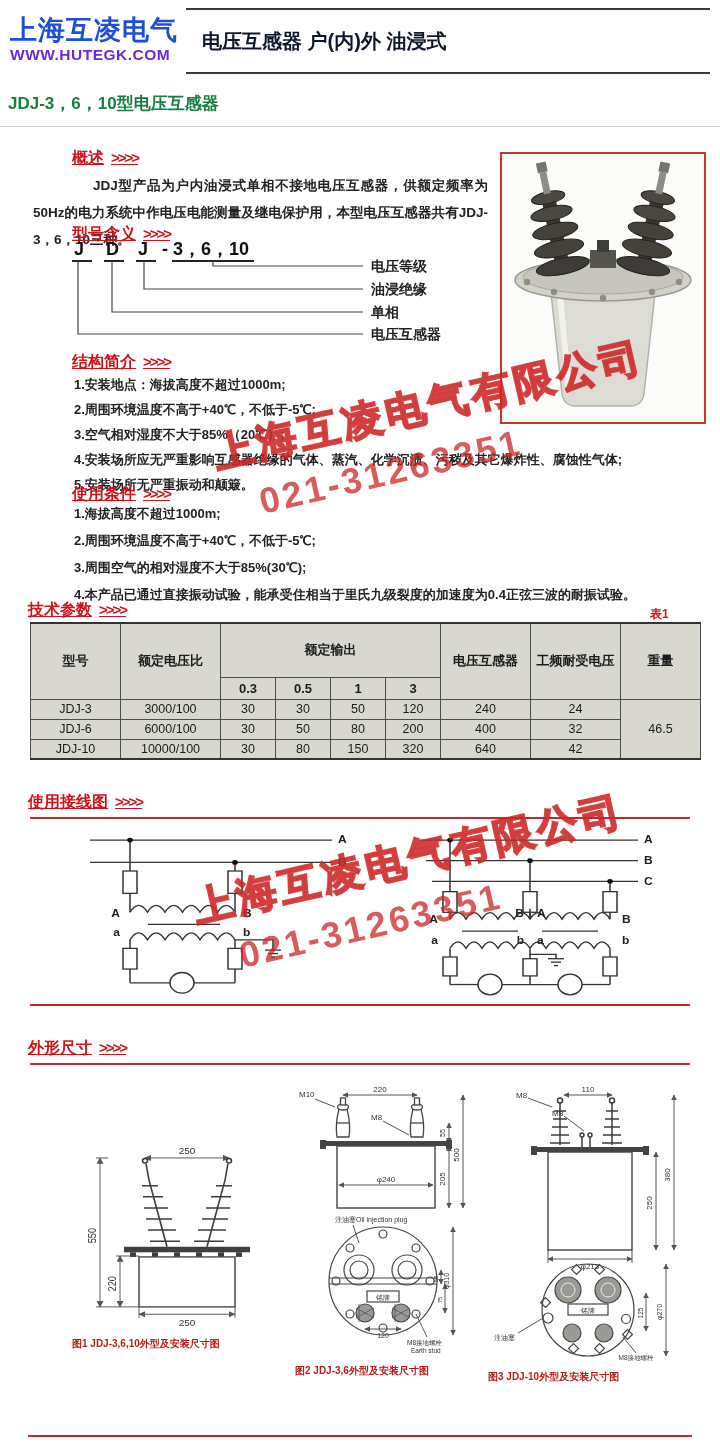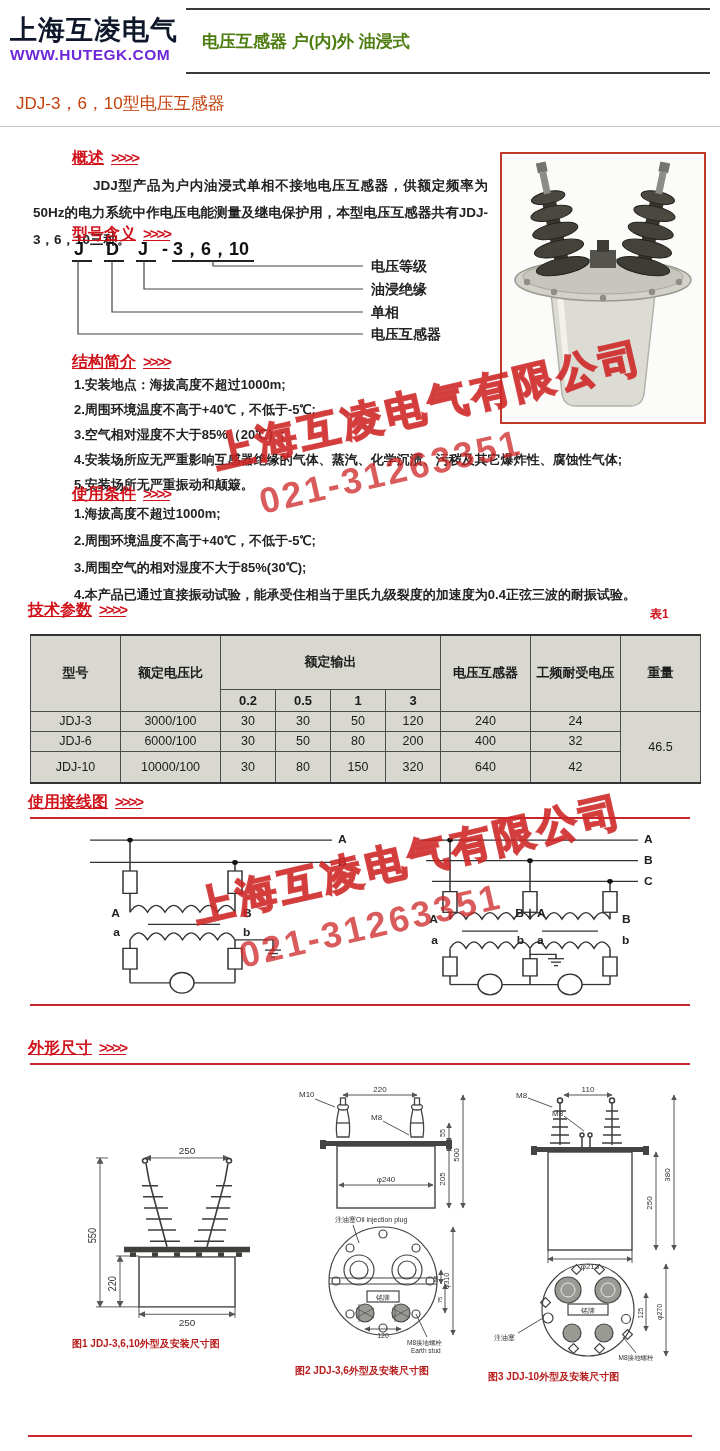--- a/index.html
+++ b/index.html
@@ -1,27 +1,27 @@
 <!DOCTYPE html>
 <html><head>
 <meta charset="utf-8">
 <style>
   * { margin:0; padding:0; box-sizing:border-box; }
   body { width:720px; height:1451px; position:relative; background:#fff;
          font-family:"Liberation Sans", sans-serif; color:#1c1c1c; overflow:hidden; }
   .abs { position:absolute; }
 
   
-  .logo-title { left:10px; top:12px; font-size:27px; font-weight:bold; color:#0f172a; letter-spacing:1px;text-align:right; }
+  .logo-title { left:10px; top:12px; font-size:27px; font-weight:bold; color:#1d4ed8; letter-spacing:1px;text-align:right; }
   .logo-site  { left:10px; top:46px; font-size:15.5px; font-weight:bold; color:#6d28d9; letter-spacing:.5px; }
   .title-bar  { left:186px; top:8px; width:524px; height:66px;
                 border-top:2px solid #3a3a3a; border-bottom:2px solid #3a3a3a;
                 display:flex; align-items:center; padding-left:16px;
-                font-size:17px; font-weight:bold; color:#4d7c0f; }
-  .product-title { left:16px; top:92px; font-size:17px; font-weight:normal; color:#c2410c; }
+                font-size:20px; font-weight:bold; color:#0f172a; }
+  .product-title { left:8px; top:92px; font-size:17px; font-weight:bold; color:#15803d; }
   .rule-gray { left:0; top:126px; width:720px; height:1px; background:#c9c9c9; }
 
   
   .sec-h { font-size:16px; font-weight:bold; color:#d0121b; white-space:nowrap;text-decoration:underline; }
   .chev  { font-weight:bold; letter-spacing:-2px; margin-left:7px; font-size:15px; }
 
   .body-text { font-size:13.5px; font-weight:bold; color:#222; line-height:27px; }
   .para { text-indent:60px; text-align:justify; }
   .item-list div { white-space:nowrap; }
 
@@ -156,21 +156,21 @@
   <div>2.周围环境温度不高于+40℃，不低于-5℃;</div>
   <div>3.周围空气的相对湿度不大于85%(30℃);</div>
   <div>4.本产品已通过直接振动试验，能承受住相当于里氏九级裂度的加速度为0.4正弦三波的耐振试验。</div>
 </div>
 
 <div class="abs sec-h" style="left:28px; top:600px;">
   <span>技术参数</span><span class="chev">&gt;&gt;&gt;&gt;</span>
 </div>
 <div class="abs tbl-tag" style="left:650px; top:606px;">表1</div>
 
-<table class="abs tech-table" style="left:30px; top:622px;margin-top:12px;">
+<table class="abs tech-table" style="left:30px; top:622px;">
   <colgroup>
     <col style="width:90px">
       <col style="width:100px">
     <col style="width:55px">
       <col style="width:55px">
       <col style="width:55px">
       <col style="width:55px">
     <col style="width:90px">
       <col style="width:90px">
       <col style="width:80px">
@@ -178,21 +178,21 @@
   <tbody>
       <tr style="height:54px">
     <td rowspan="2" class="hd">型号</td>
     <td rowspan="2" class="hd">额定电压比</td>
     <td colspan="4" class="hd">额定输出</td>
     <td rowspan="2" class="hd">电压互感器</td>
     <td rowspan="2" class="hd">工频耐受电压</td>
     <td rowspan="2" class="hd">重量</td>
   </tr>
   <tr style="height:22px">
-    <td class="hd">0.2</td>
+    <td class="hd">0.3</td>
     <td class="hd">0.5</td>
     <td class="hd">1</td>
     <td class="hd">3</td>
   </tr>
   <tr style="height:20px">
     <td>JDJ-3</td>
     <td>3000/100</td>
     <td>30</td>
     <td>30</td>
     <td>50</td>
@@ -204,21 +204,21 @@
   <tr style="height:20px">
     <td>JDJ-6</td>
     <td>6000/100</td>
     <td>30</td>
     <td>50</td>
     <td>80</td>
     <td>200</td>
     <td>400</td>
     <td>32</td>
   </tr>
-  <tr style="height:32px">
+  <tr style="height:20px">
     <td>JDJ-10</td>
     <td>10000/100</td>
     <td>30</td>
     <td>80</td>
     <td>150</td>
     <td>320</td>
     <td>640</td>
     <td>42</td>
   </tr>
 </tbody>

